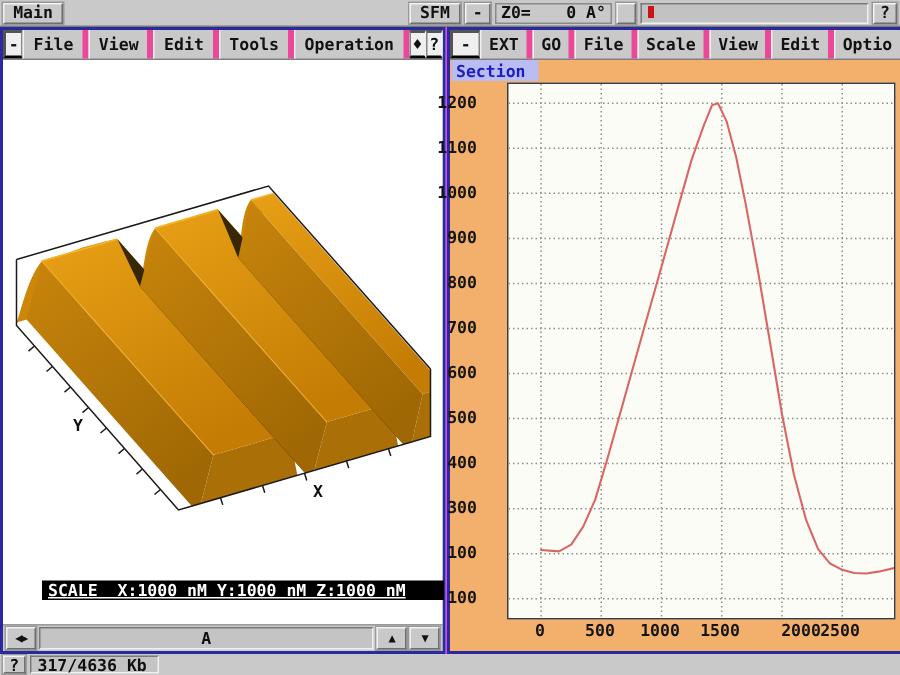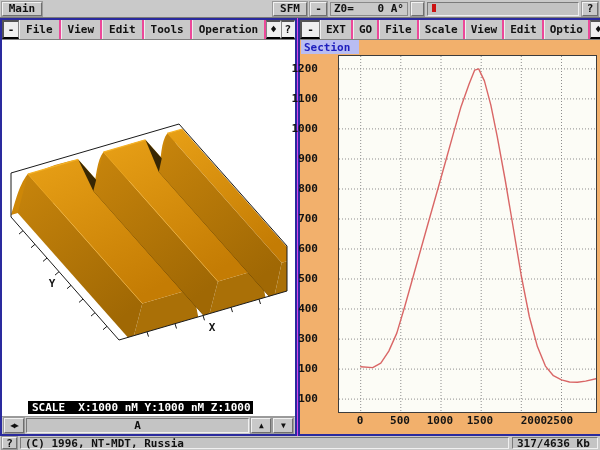--- a/index.html
+++ b/index.html
@@ -26,29 +26,29 @@
           border-color:#7a7a7a #f0f0f0 #f0f0f0 #7a7a7a;}
   .slider-tick{position:absolute;left:4px;top:1px;width:4px;height:8px;background:#cc1212;}
   .tb-help{width:16px;}
   
   .windows{position:absolute;left:0;top:18px;width:600px;height:418px;display:flex;}
   .window{border:2px solid #2a2a9e;background:#c9c9c9;display:flex;flex-direction:column;box-sizing:border-box;}
   .win-left{width:297px;}
   .win-right{flex:1;margin-left:1px;}
   .menubar{height:19px;background:#c9c9c9;border-bottom:1px solid #808080;display:flex;align-items:stretch;}
   .menubar .mini{width:20px;border-right:1px solid #858585;}
-  .mi{display:flex;align-items:center;padding:0 6px;border-right:2px solid #ec4899;border-left:1px solid #efefef;}
+  .mi{display:flex;align-items:center;padding:0 6px;border-right:4px solid #ec4899;border-left:1px solid #efefef;}
   .win-right .mi{padding:0 5px;}
   .flexspace{flex:1;}
   .mb-btn{width:17px;border-left:1px solid #858585;border-right:1px solid #efefef;}
   
   .body-left{flex:1;position:relative;background:#ffffff;}
   .surface-svg{position:absolute;left:0;top:0;}
-  .scalebar{position:absolute;left:26px;bottom:2px;width:225px;height:13px;background:#000;color:#fff;
-            display:flex;align-items:center;padding-left:4px;box-sizing:border-box;white-space:pre;}
+  .scalebar{position:absolute;left:26px;bottom:16px;width:268px;height:13px;background:#000;color:#fff;
+            display:flex;align-items:center;padding-left:4px;box-sizing:border-box;white-space:pre;text-decoration:underline;}
   .hstrip{height:18px;background:#c9c9c9;border-top:1px solid #9a9a9a;display:flex;gap:2px;
           padding:1px 2px;box-sizing:border-box;align-items:stretch;}
   .hs-btn{width:20px;font-size:8px;letter-spacing:-1px;}
   .track{flex:1;display:flex;align-items:center;justify-content:center;}
   
   .body-right{flex:1;position:relative;background:#f2b06c;}
   .section-tab{position:absolute;left:1px;top:0;width:58px;height:14px;background:#b9bdf2;color:#1d1dbd;
                display:flex;align-items:center;padding-left:3px;box-sizing:border-box;}
   .plot{position:absolute;left:38px;top:15px;width:257px;height:356px;background:#fcfcf6;border:1px solid #3c3c3c;}
   .plot svg{display:block;}
@@ -223,16 +223,15 @@
             <div class="xlab" style="left: 176px;">2000</div>
             <div class="xlab" style="left: 202px;">2500</div>
           </div>
 
       </div>
     </div>
   </div>
 
   <div class="statusbar">
     <button class="raised sb-help">?</button>
-    <div class="sunken field f-copy">(C) 1996, NT-MDT, Russia</div>
     <div class="sunken field f-mem">317/4636 Kb</div>
   </div>
 </div>
 
 </body></html>

